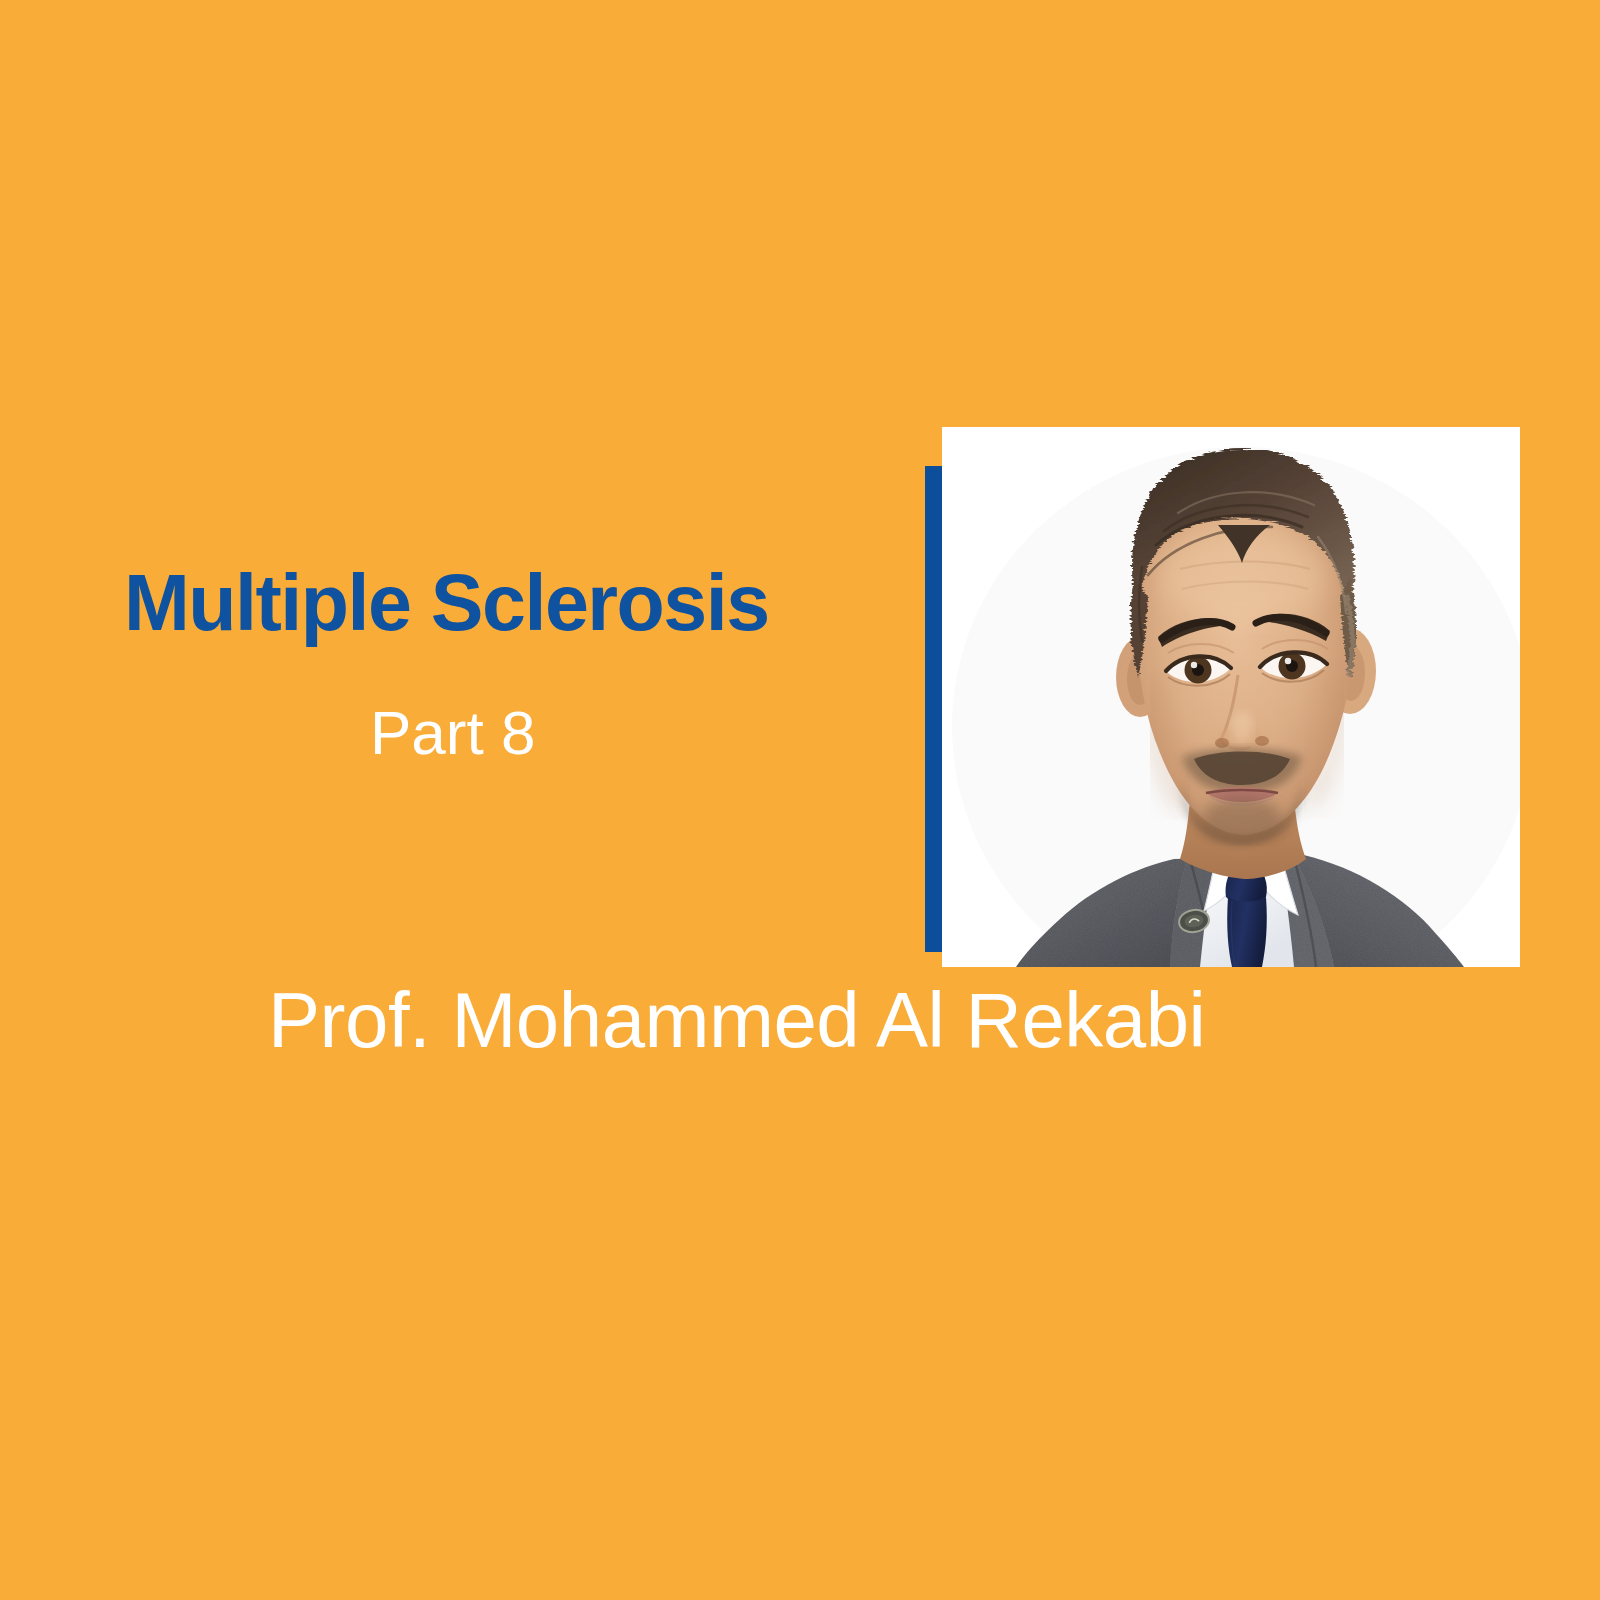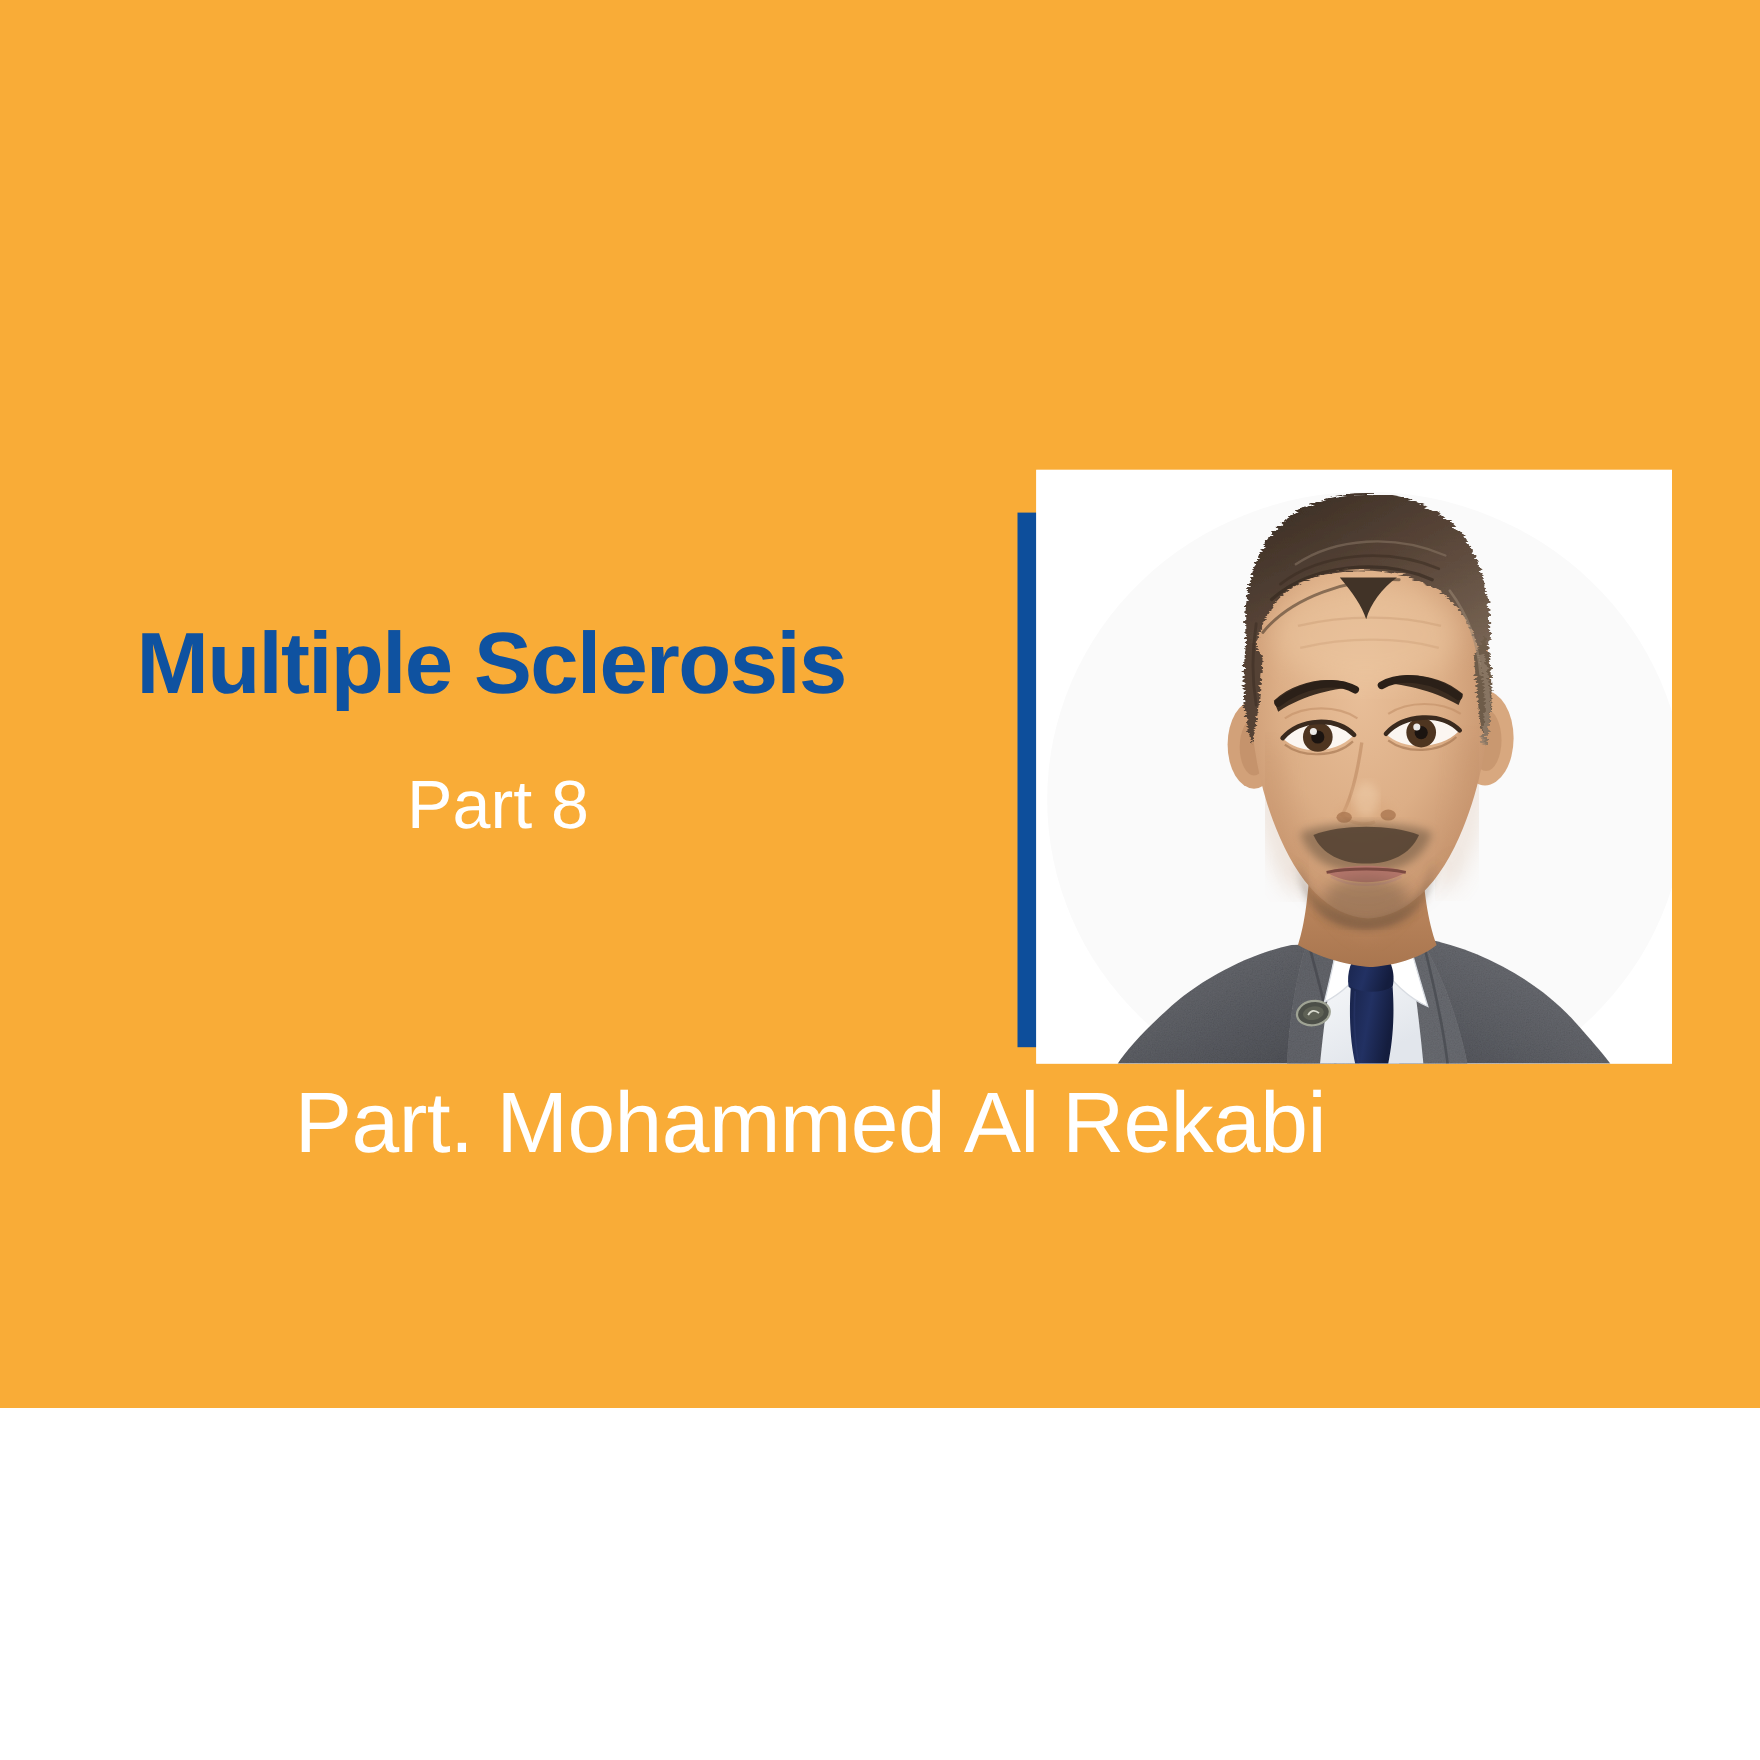--- a/index.html
+++ b/index.html
@@ -9,21 +9,21 @@
   body {
     width: 1600px;
     height: 1600px;
     overflow: hidden;
     font-family: "Liberation Sans", sans-serif;
   }
 
   #slide {
     position: relative;
     width: 1600px;
-    height: 1280px;
+    height: 1600px;
     background: #F9AC37;
     overflow: hidden;
   }
 
   
   #title {
     position: absolute;
     left: 124px;
     top: 562px;
     font-family: "Liberation Sans", sans-serif;
@@ -92,21 +92,21 @@
 </style>
 </head>
 <body>
 
 <div id="slide">
 
   <div id="title">Multiple Sclerosis</div>
 
   <div id="subtitle">Part 8</div>
 
-  <div id="presenter">Part. Mohammed Al Rekabi</div>
+  <div id="presenter">Prof. Mohammed Al Rekabi</div>
 
   <div id="accent-bar"></div>
 
   <div id="portrait-frame">
     <svg id="portrait-photo" viewBox="0 0 578 540" preserveAspectRatio="xMidYMid slice" xmlns="http://www.w3.org/2000/svg">
       <defs>
 
         <radialGradient id="skin" cx="46%" cy="42%" r="62%">
           <stop offset="0%" stop-color="#E8BE98"></stop>
           <stop offset="55%" stop-color="#DCAE86"></stop>

